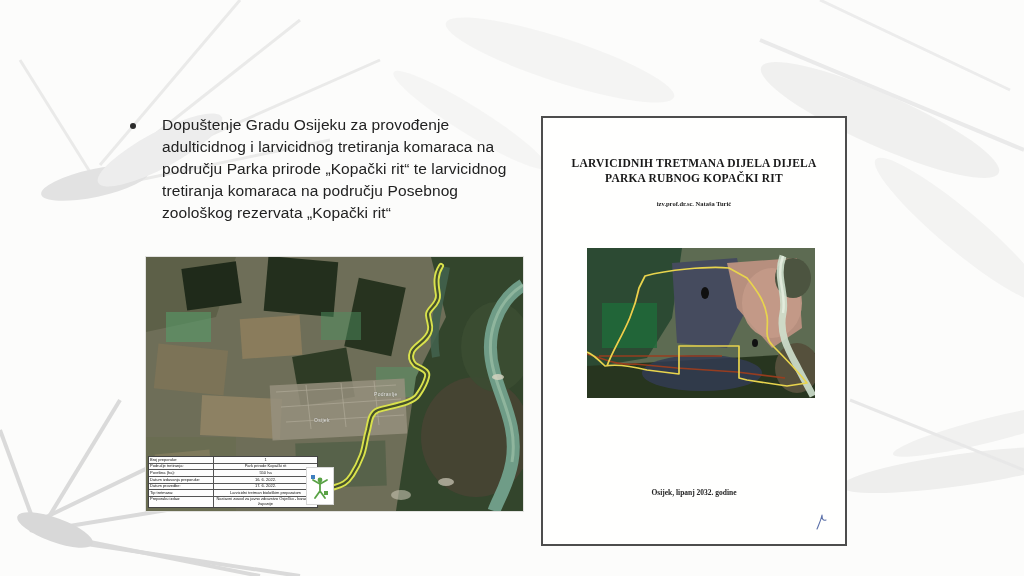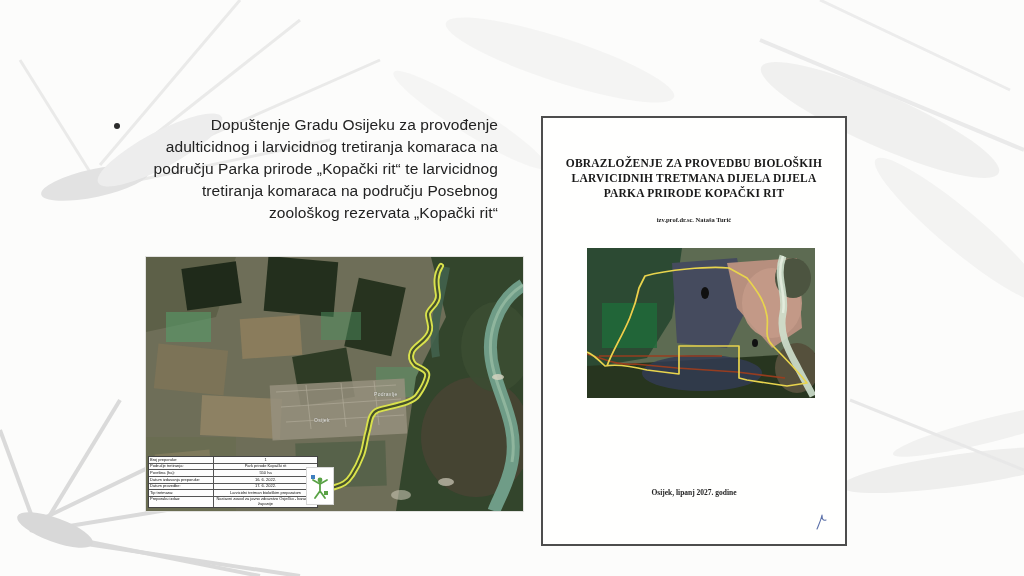--- a/index.html
+++ b/index.html
@@ -3,21 +3,21 @@
 <meta charset="utf-8">
 <style>
   html,body{margin:0;padding:0;background:#888;}
   .slide{
     position:relative;width:1024px;height:576px;overflow:hidden;
     background:#fcfcfb;
     font-family:"Liberation Sans",sans-serif;
   }
   .wm{position:absolute;inset:0;pointer-events:none;}
   
-  .bullet-wrap{position:absolute;left:114px;top:114px;width:390px;display:flex;gap:26px;text-align:right;}
+  .bullet-wrap{position:absolute;left:130px;top:114px;width:390px;display:flex;gap:26px;}
   .bullet-dot{width:6px;height:6px;border-radius:50%;background:#2b2b2b;margin-top:9px;flex:0 0 auto;}
   .bullet-text{
     font-size:15.5px;line-height:1.42;color:#222;letter-spacing:.1px;width:352px;
   }
   
   .map-fig{position:absolute;left:146px;top:257px;width:377px;height:254px;box-shadow:0 0 0 1px #e2e2e0;}
   .map-fig svg{display:block;}
   .map-label{position:absolute;color:#f2f2ee;font-size:5px;letter-spacing:.3px;text-shadow:0 0 1px #00000088;}
   .map-table{
     position:absolute;left:2px;bottom:3px;width:168px;background:#fdfdfd;
@@ -197,23 +197,22 @@
         <rect x="2" y="4" width="4" height="4" fill="#3f7fbf"></rect>
         <rect x="15" y="20" width="4" height="4" fill="#59a245"></rect>
         <circle cx="11" cy="9" r="2.4" fill="#59a245"></circle>
         <path d="M11 11 L11 20 M11 13 L4 9 M11 13 L18 9 M11 20 L6 27 M11 20 L16 27" stroke="#59a245" stroke-width="1.8" stroke-linecap="round" fill="none"></path>
       </svg>
     </div>
   </div>
 
   <div class="doc-page">
     <div class="doc-title">
-      <div>OBRAZLOŽENJE ZA PROVEDBU BIOLOŠKIH</div>
       <div>LARVICIDNIH TRETMANA DIJELA DIJELA</div>
-      <div>PARKA PRIRODE KOPAČKI RIT</div>
+      <div>PARKA RUBNOG KOPAČKI RIT</div>
     </div>
     <div class="doc-author">izv.prof.dr.sc. Nataša Turić</div>
 
     <svg class="doc-map" viewBox="0 0 228 150">
       <rect width="228" height="150" fill="#5d6b52"></rect>
       <polygon points="0,0 95,0 85,70 60,110 0,120" fill="#2c4a33"></polygon>
       <rect x="15" y="55" width="55" height="45" fill="#1f6b3a" opacity="0.8"></rect>
       <polygon points="85,15 150,10 160,60 140,100 90,95" fill="#454b5e"></polygon>
       <polygon points="140,15 210,10 215,80 185,100 150,60" fill="#b78f7e"></polygon>
       <ellipse cx="185" cy="55" rx="30" ry="35" fill="#c49a88" opacity="0.9"></ellipse>
@@ -230,20 +229,20 @@
       <path d="M0 106 C 15 110, 30 118, 48 116 L 90 120 L 150 124 L 198 130 M 12 108 L 135 108" fill="none" stroke="#9c3d1e" stroke-width="1.6" opacity="0.95"></path>
       <path d="M20 118 C 28 96, 44 76, 52 42" fill="none" stroke="#9c3d1e" stroke-width="1.4" opacity="0.85"></path>
 
       <path d="M0 104 C 6 106, 12 112, 18 118 C 30 116, 44 118, 60 122 L 92 126 L 92 98
                L 152 98 L 152 130 L 160 132 L 200 138 L 220 135
                C 212 125, 200 112, 186 98 C 176 88, 182 80, 180 68
                C 178 55, 172 45, 160 30 L 142 20 C 120 18, 80 22, 58 28
                L 52 40 C 45 75, 28 96, 20 118" fill="none" stroke="#e8d44d" stroke-width="1.7" stroke-linejoin="round"></path>
     </svg>
 
-    <div class="doc-date">Osijek, lipanj 2027. godine</div>
+    <div class="doc-date">Osijek, lipanj 2032. godine</div>
 
     <svg class="sig" width="12" height="16" viewBox="0 0 12 16">
       <path d="M2 15 C 4 10, 6 6, 7 1 M7 1 C 7 5, 8 7, 11 6" fill="none" stroke="#5a6fa8" stroke-width="1.1" stroke-linecap="round"></path>
     </svg>
   </div>
 
 </div>
 
 </body></html>

